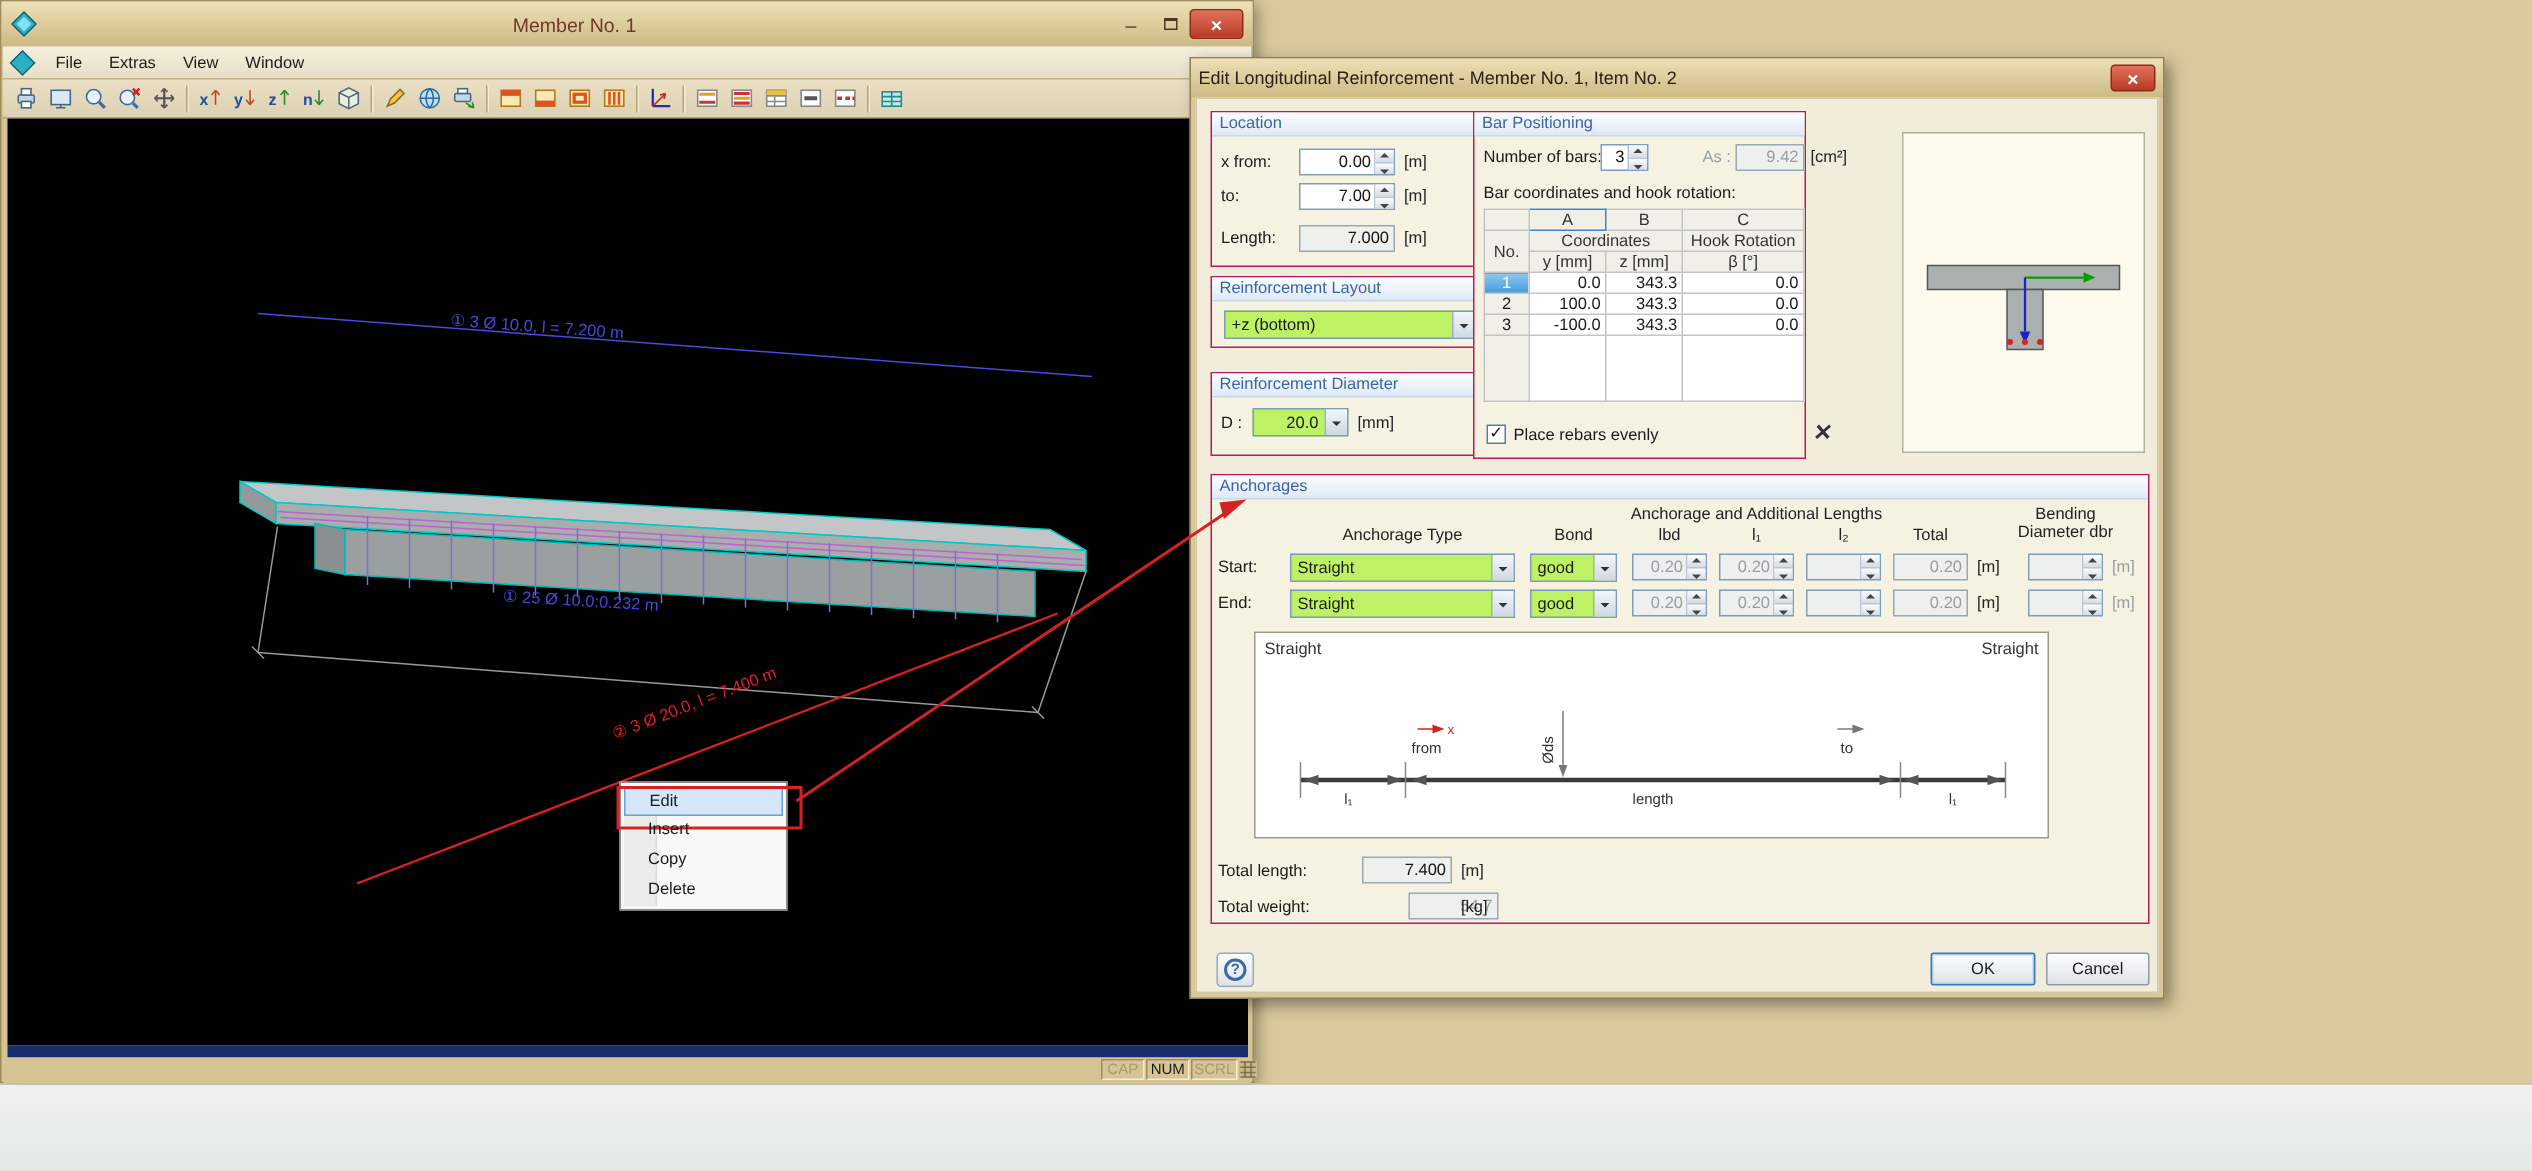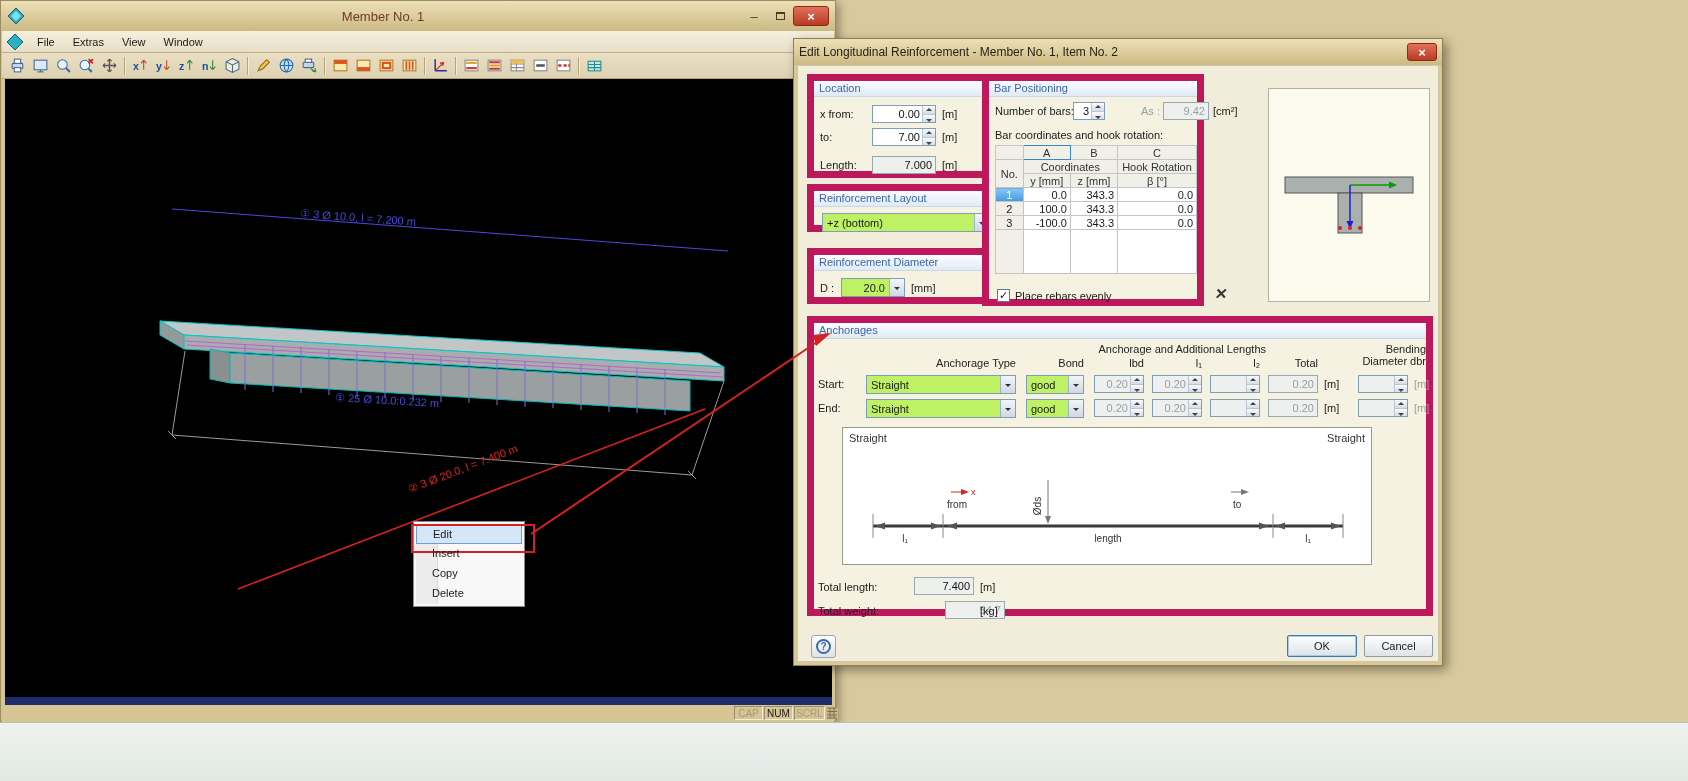--- a/index.html
+++ b/index.html
@@ -32,41 +32,41 @@
 #ctxmenu .gutter{position:absolute;left:2px;top:2px;bottom:2px;width:22px;background:#ececec;border-right:1px solid #dcdcdc}
 .cmi{position:relative;height:20px;line-height:18px;padding-left:16px}
 .cmi.sel{background:#d4e6f8;border:1px solid #6a9fd8}
 #red-hl{position:absolute;left:-6px;top:-1px;width:124px;height:29px;border:2px solid #d42222;pointer-events:none}
 
 #dlg{position:absolute;left:793px;top:38px;width:650px;height:628px;background:#d9c897;border:1px solid #8f7f57;box-shadow:4px 4px 10px rgba(0,0,0,.4);z-index:30}
 #dlg-title{position:absolute;left:0;top:0;right:0;height:26px;background:linear-gradient(#eee0b6,#ccba84);display:flex;align-items:center;padding:0 5px}
 #dlg-title .ttext{flex:1;font-size:12px;color:#2a2015}
 #dlg-title .winbtn.close{height:18px;width:30px}
 #dlg-body{position:absolute;left:3px;top:26px;right:3px;bottom:3px;background:#f1edda;border:1px solid #cfc8a8}
-.grp{position:absolute;border:7px solid #be185d;background:#f5f2e1}
+.grp{position:absolute;border:1px solid #be185d;background:#f5f2e1}
 .grp .legend{position:absolute;left:0;top:0;right:0;height:16px;line-height:15px;padding-left:5px;color:#3a65a8;background:linear-gradient(#fbfdff,#dfeaf6);border-bottom:1px solid #c8d8ea}
 .field{position:absolute;height:18px;border:1px solid #9aa8b4;background:#eef0ee;font:inherit;text-align:right;padding:0 3px;color:#111}
 .field.gray{color:#979ea4}
 .spin{position:absolute;height:18px;border:1px solid #7f9db9;background:#fff;display:flex}
 .spin input{flex:1;min-width:0;border:0;background:transparent;font:inherit;text-align:right;padding:0 2px;color:#111}
 .spin .sb{width:13px;display:flex;flex-direction:column;border-left:1px solid #b9c6d2}
 .spin .sb i{flex:1;position:relative;background:linear-gradient(#fafcfe,#d4dde6)}
 .spin .sb i + i{border-top:1px solid #b9c6d2}
 .spin .sb i::after{content:"";position:absolute;left:3px;border:3px solid transparent}
 .spin .sb i.up::after{top:2px;border-bottom-color:#444;border-top-width:0}
 .spin .sb i.dn::after{top:4px;border-top-color:#444;border-bottom-width:0}
 .spin.dis{background:#eef0f0}
 .spin.dis input{color:#979ea4}
 .combo{position:absolute;height:19px;border:1px solid #7f9db9;background:#bef264;display:flex;align-items:center}
 .combo .cv{flex:1;padding:0 4px;white-space:nowrap;overflow:hidden}
 .combo .dd{width:15px;align-self:stretch;background:linear-gradient(#f2f6fa,#cfd8e4);border-left:1px solid #9db4c8;position:relative}
 .combo .dd::after{content:"";position:absolute;left:4px;top:8px;border:3px solid transparent;border-top-color:#333}
 .cb{position:absolute;width:13px;height:13px;border:1px solid #5a7a9a;background:#fff;text-align:center;line-height:11px}
 .cb.checked::after{content:"✓";color:#1a1a1a}
-.hdr-c{position:absolute;text-align:right;white-space:nowrap;color:#222}
+.hdr-c{position:absolute;text-align:center;white-space:nowrap;color:#222}
 .bp-table{border-collapse:collapse;position:absolute;background:#fff;font-size:11px}
 .bp-table td{border:1px solid #c4c4c4;height:14px;padding:0 3px;text-align:right;white-space:nowrap;background:#fff}
 .bp-table tr.hdr td{background:#f0efe8;text-align:center;color:#333;padding:0 2px}
 .bp-table td.col-sel{background:linear-gradient(#8cc6f0,#449ade);color:#fff;border-color:#3a86c8}
 .bp-table td.no{background:#f0efe8;text-align:center}
 .bp-table td.no.sel{background:linear-gradient(#8cc6f0,#449ade);color:#fff}
 .bp-table tr.filler td{height:44px}
 #diagram{position:absolute;background:#fff;border:1px solid #9a9a8a}
 .btn{position:absolute;height:22px;border:1px solid #8a9aa8;background:linear-gradient(#fdfdfd,#dfe3e6);text-align:center;line-height:20px;border-radius:2px}
 .btn.default{border:1px solid #3a7ab8;box-shadow:0 0 0 1px #a8cce8 inset}

